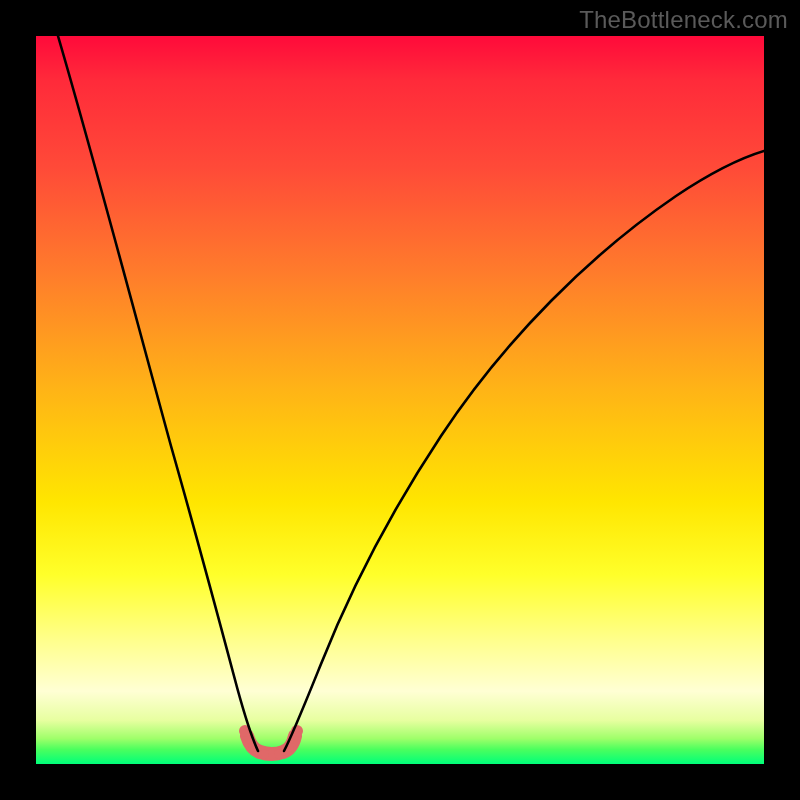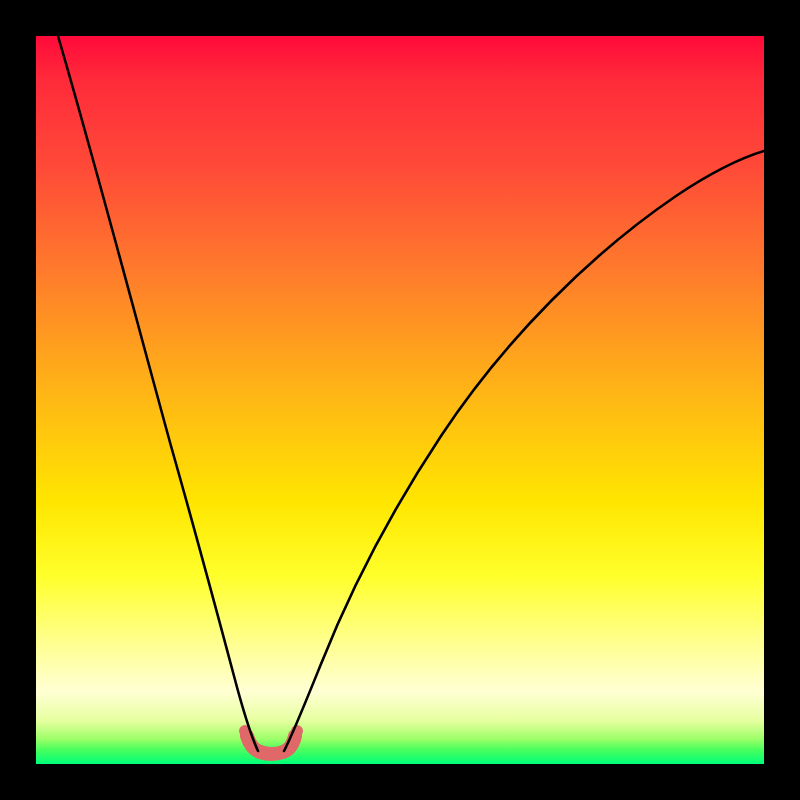--- a/index.html
+++ b/index.html
@@ -75,20 +75,21 @@
   }
   .dot {
     fill: #e06868;
   }
 </style>
 </head>
 <body>
 
 <div class="frame">
 
+  <span class="watermark">TheBottleneck.com</span>
 
   <div class="plot-area">
     <svg class="overlay" viewBox="0 0 728 728">
 
       <path class="blob" d="M 211 700
                Q 215 713 224 716
                Q 236 720 247 716
                Q 256 713 259 700"></path>
 
       <circle class="dot" cx="209" cy="695" r="6"></circle>

